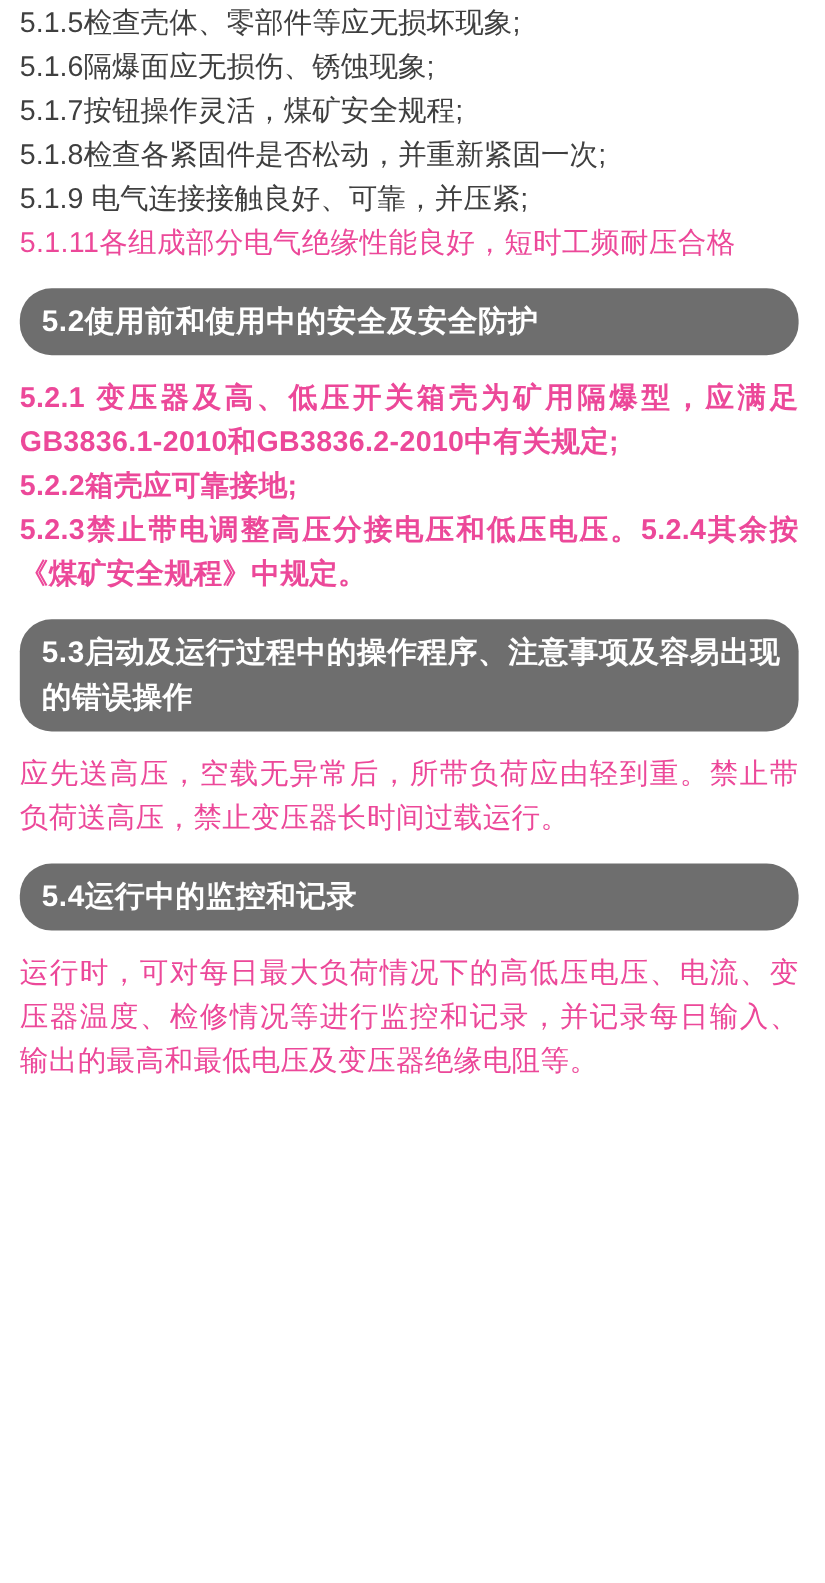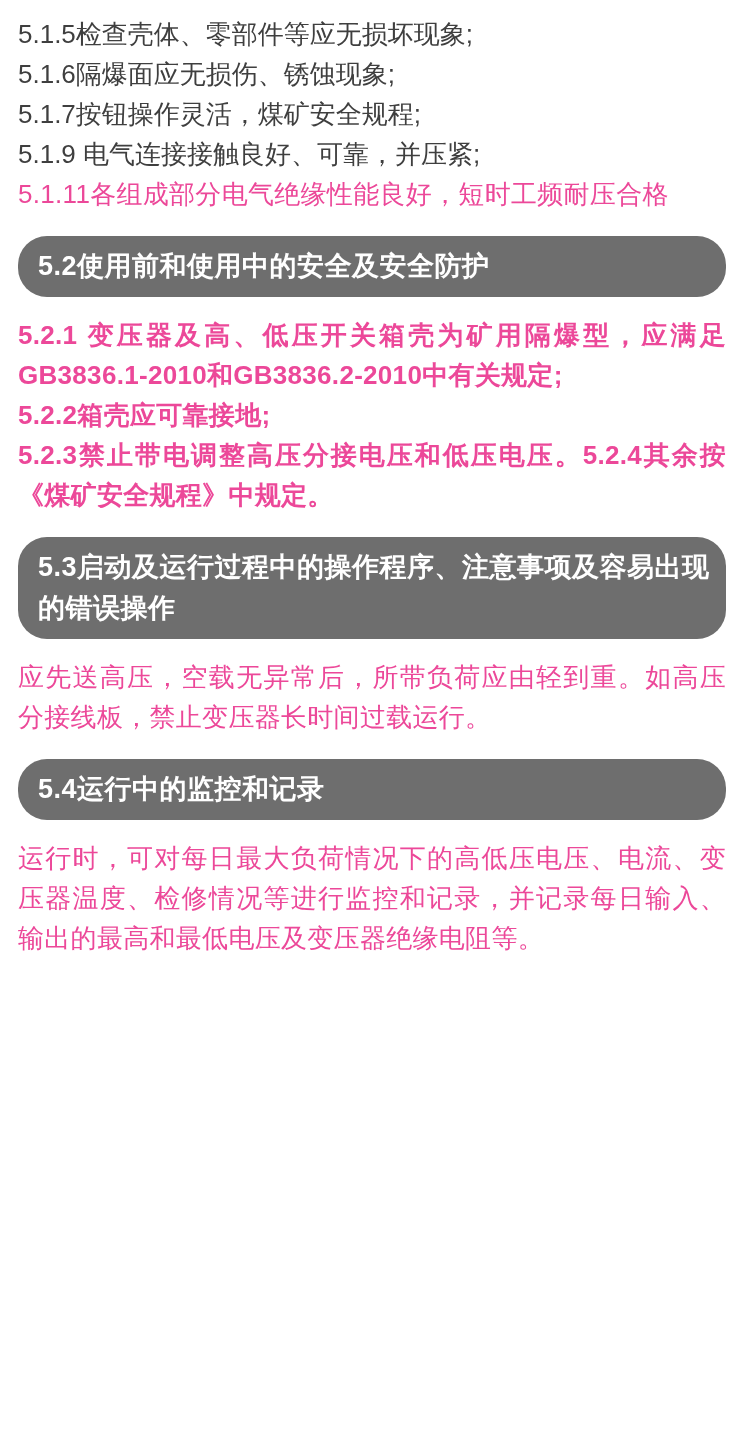--- a/index.html
+++ b/index.html
@@ -10,21 +10,21 @@
   body {
     width: 750px;
     min-height: 1439px;
     font-family: "Liberation Sans", "DejaVu Sans", sans-serif;
     color: #3b3b3b;
     -webkit-font-smoothing: antialiased;
   }
   .page {
     width: 744px;
     box-sizing: border-box;
-    padding: 14px 18px 20px 18px;
+    padding: 0 18px 20px 18px;
   }
   .para {
     font-size: 26px;
     line-height: 40px;
     color: #ec4899;
     letter-spacing: 0.3px;
     margin: 0;
     text-align: justify;
   }
   .para.note {
@@ -62,32 +62,33 @@
 </style>
 </head>
 <body>
 
 <div class="page">
 
   <div class="block-list">
     <div class="line">5.1.5检查壳体、零部件等应无损坏现象;</div>
     <div class="line">5.1.6隔爆面应无损伤、锈蚀现象;</div>
     <div class="line">5.1.7按钮操作灵活，煤矿安全规程;</div>
+    <div class="line">5.1.8检查各紧固件是否松动，并重新紧固一次;</div>
     <div class="line">5.1.9 电气连接接触良好、可靠，并压紧;</div>
   </div>
 
 
   <div class="block-list">
     <div class="para">5.1.11各组成部分电气绝缘性能良好，短时工频耐压合格</div>
   </div>
 
   <div class="section-head">5.2使用前和使用中的安全及安全防护</div>
   <p class="para section-body" style="white-space: pre-line; font-weight: bold;">5.2.1  变压器及高、低压开关箱壳为矿用隔爆型，应满足GB3836.1-2010和GB3836.2-2010中有关规定;
 5.2.2箱壳应可靠接地;
 5.2.3禁止带电调整高压分接电压和低压电压。5.2.4其余按《煤矿安全规程》中规定。</p>
 
   <div class="section-head">5.3启动及运行过程中的操作程序、注意事项及容易出现的错误操作</div>
-  <p class="para section-body">应先送高压，空载无异常后，所带负荷应由轻到重。如高压分接线板，禁止变压器长时间过载运行。</p>
+  <p class="para section-body">应先送高压，空载无异常后，所带负荷应由轻到重。禁止带负荷送高压，禁止变压器长时间过载运行。</p>
 
   <div class="section-head">5.4运行中的监控和记录</div>
   <p class="para section-body">运行时，可对每日最大负荷情况下的高低压电压、电流、变压器温度、检修情况等进行监控和记录，并记录每日输入、输出的最高和最低电压及变压器绝缘电阻等。</p>
 
 </div>
 
 </body></html>

